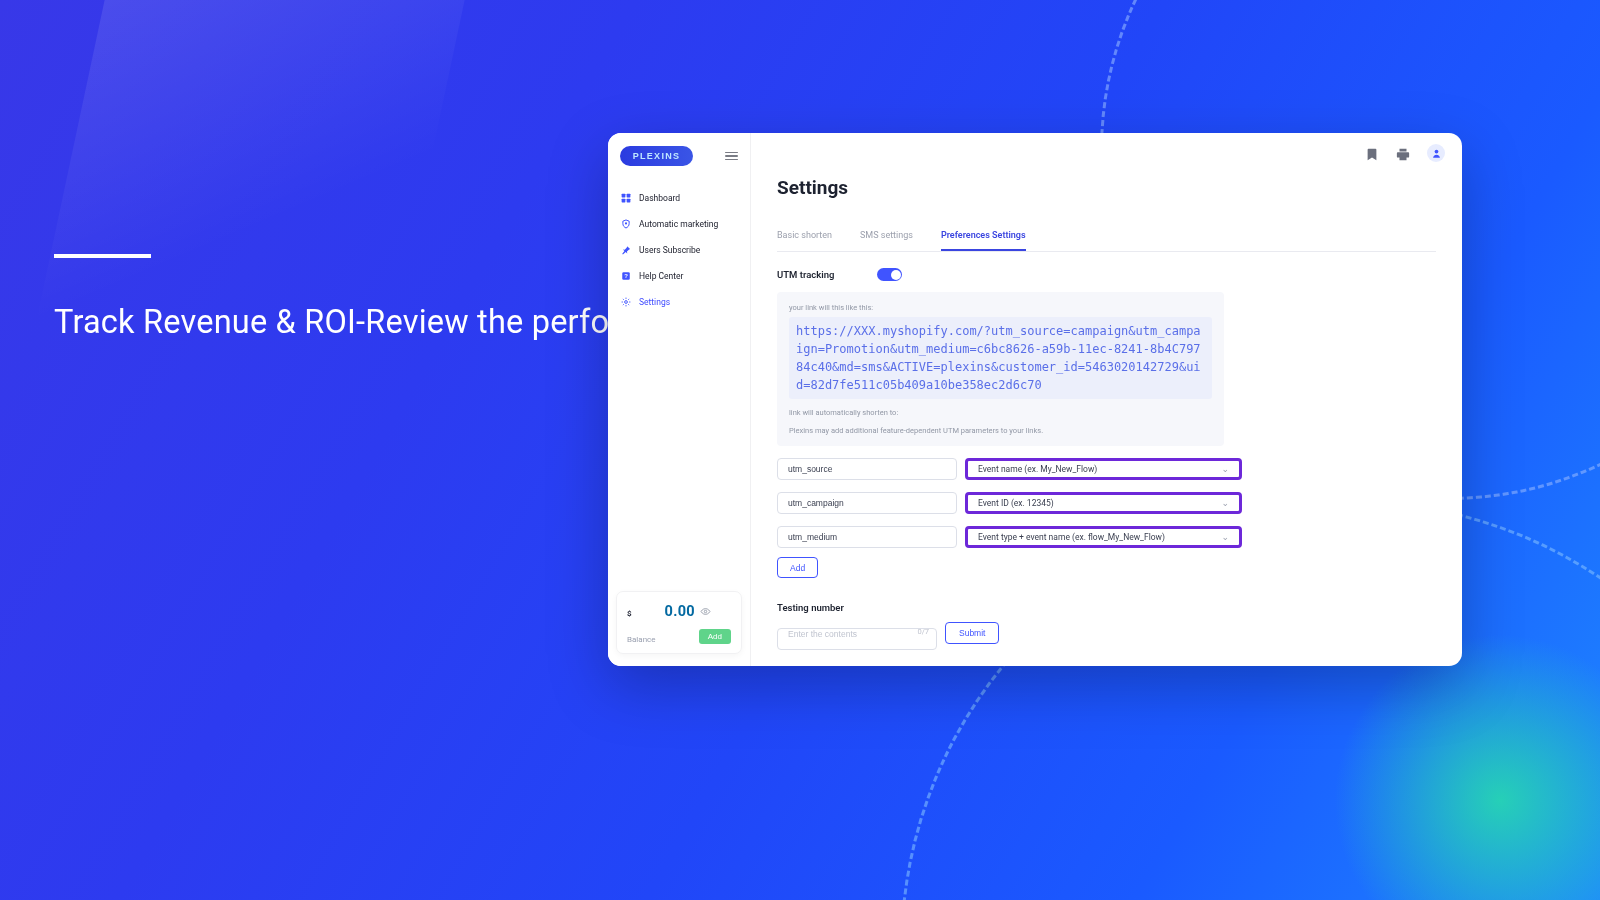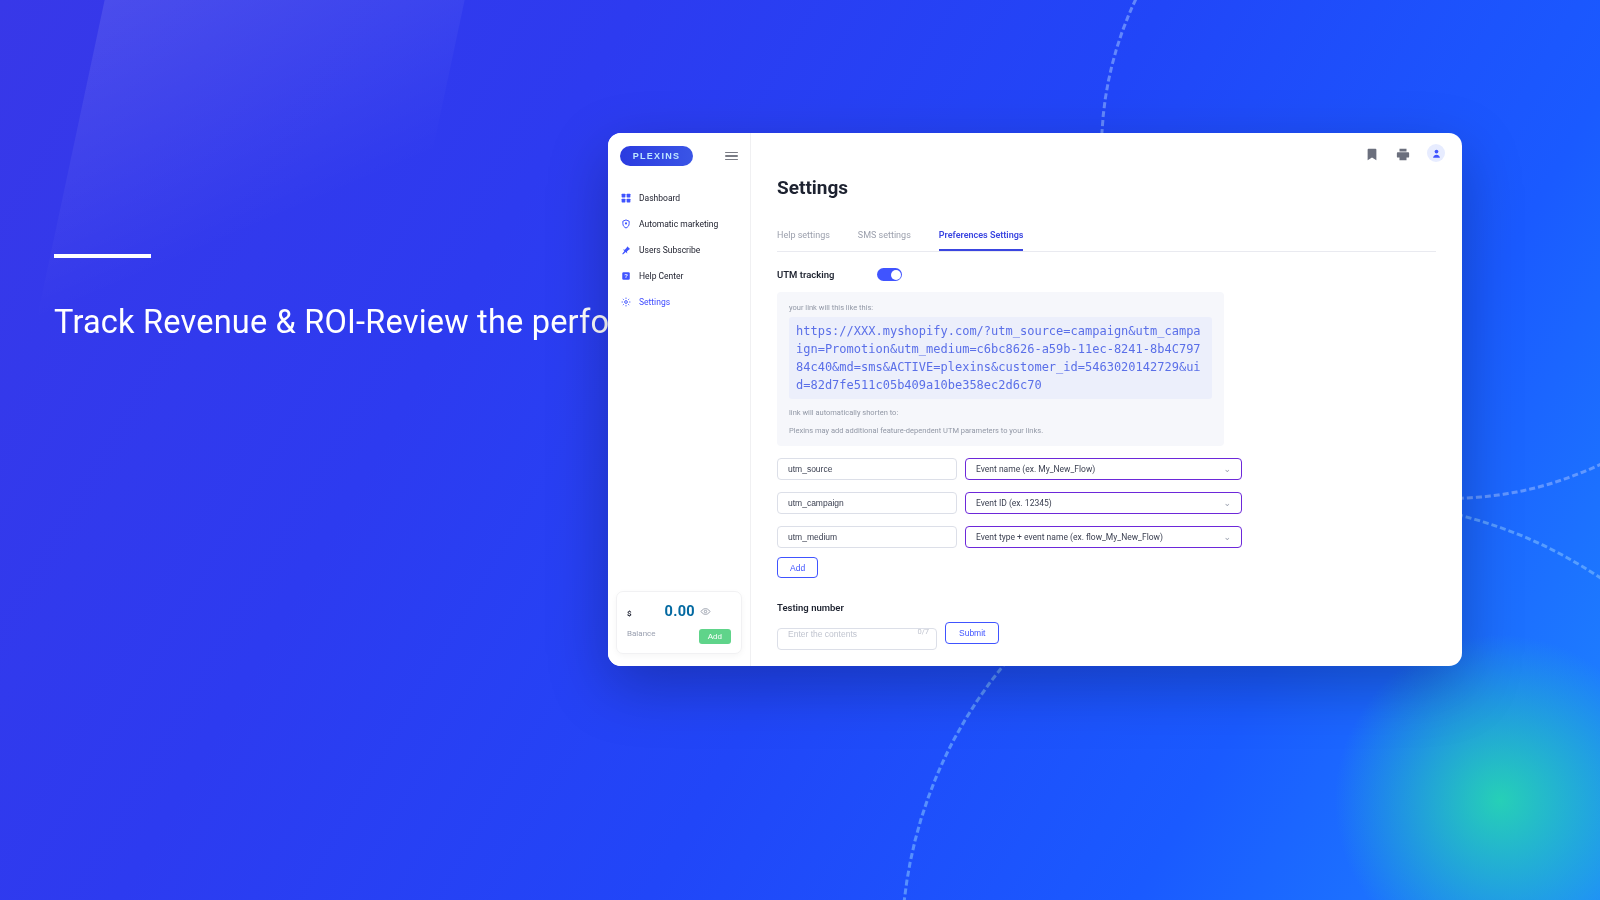--- a/index.html
+++ b/index.html
@@ -32,21 +32,21 @@
 .nav-item { display:flex; align-items:center; gap:8px; padding:8px 13px; font-size:8.5px; color:#1b1d2b; cursor:pointer;}
 .nav-item.active { color:#3f4bff; }
 .nav-ic { width:10px; height:10px; display:flex; align-items:center; justify-content:center;}
 .nav-ic svg { width:10px; height:10px; }
 
 .balance { margin:auto 8px 12px 8px; background:#fff; border:1px solid #f1f1f3; border-radius:7px; padding:10px 10px 9px 10px; box-shadow:0 2px 6px rgba(0,0,0,.04);}
 .bal-amount { display:flex; align-items:center; gap:5px; }
 .bal-sym { font-size:8px; color:#1f2333; font-weight:700; position:relative; top:2px;}
 .bal-val { font-size:14.5px; font-weight:700; color:#0369a1; letter-spacing:.3px;padding-left:28px;}
 .eye-ic { color:#9aa0ad; }
-.bal-row { display:flex; align-items:flex-start; justify-content:space-between; margin-top:8px;}
+.bal-row { display:flex; align-items:flex-end; justify-content:space-between; margin-top:8px;}
 .bal-lbl { font-size:8px; color:#9aa0b0;}
 .bal-add { background:#5fd48a; color:#fff; border:none; border-radius:3px; font-size:8px; padding:3px 9px; cursor:pointer;}
 
 .main { flex:1; display:flex; flex-direction:column; overflow:hidden;}
 .topbar { height:42px; display:flex; align-items:center; justify-content:flex-end; gap:17px; padding:0 17px; }
 .tb-ic { color:#6b6f7d; width:14px; height:14px; cursor:pointer;}
 .avatar { width:18px; height:18px; border-radius:50%; background:#e7ecff; display:flex; align-items:center; justify-content:center;}
 .avatar svg{ width:11px; height:11px; color:#4054ff;}
 
 .content { padding:3px 26px 0 26px; overflow:hidden; }
@@ -62,21 +62,21 @@
 .toggle::after { content:""; position:absolute; right:1.5px; top:1.5px; width:10px; height:10px; background:#fff; border-radius:50%;}
 
 .infobox { background:#f6f7fb; border-radius:4px; padding:11px 12px; margin-top:11px; max-width:447px;}
 .info-label { font-size:7.5px; color:#9298a6; }
 .url-line { background:#eceffb; color:#5a6fe8; font-size:12px; line-height:1.5; padding:5px 7px; border-radius:3px; margin-top:5px; word-break:break-all; font-family:Menlo,Consolas,monospace;}
 .url-line.short { background:transparent; color:#5a6fe8; padding:4px 0 0 5px;}
 .info-note { font-size:7.5px; color:#9298a6; margin-top:9px;}
 
 .param-row { display:flex; gap:8px; margin-top:12px;}
 .param-input { width:180px; height:22px; border:1px solid #dcdfe8; border-radius:4px; font-size:8.5px; color:#3c4152; padding:0 10px; outline:none;}
-.param-select { width:277px; height:22px; border:1px solid #6d28d9; border-radius:4px; font-size:8.5px; color:#3c4152; padding:0 10px; display:flex; align-items:center; justify-content:space-between; cursor:pointer;}
+.param-select { width:277px; height:22px; border:3px solid #6d28d9; border-radius:4px; font-size:8.5px; color:#3c4152; padding:0 10px; display:flex; align-items:center; justify-content:space-between; cursor:pointer;}
 .chev { color:#9da2b0; font-size:9px;}
 .add-btn { margin-top:9px; height:21px; padding:0 12px; border:1px solid #4054ff; color:#4054ff; background:#fff; border-radius:4px; font-size:8.5px; cursor:pointer;}
 
 .testing { margin-top:24px; }
 .test-row { display:flex; gap:8px; margin-top:9px;}
 .test-input { position:relative; }
 .test-input input { width:160px; height:22px; border:1px solid #dcdfe8; border-radius:4px; font-size:8.5px; color:#3c4152; padding:0 26px 10px 10px; outline:none;}
 .test-input input::placeholder{ color:#c0c4cf;}
 .test-counter { position:absolute; right:8px; top:5px; font-size:7.5px; color:#c0c4cf;}
 .submit-btn { height:22px; padding:0 13px; border:1px solid #4054ff; color:#4054ff; background:#fff; border-radius:4px; font-size:8.5px; cursor:pointer;}
@@ -187,21 +187,21 @@
             <circle cx="8" cy="5.2" r="2.7"></circle>
             <path d="M3 14c.5-2.8 2.6-4.3 5-4.3s4.5 1.5 5 4.3"></path>
           </svg>
         </span>
     </div>
 
     <div class="content">
       <div class="title">Settings</div>
 
       <div class="tabs">
-        <div class="tab">Help settings</div>
+        <div class="tab">Basic shorten</div>
         <div class="tab">SMS settings</div>
         <div class="tab active">Preferences Settings</div>
       </div>
 
       <div class="section">
         <div class="sec-head">
           <div class="sec-title">UTM tracking</div>
           <div class="toggle"></div>
         </div>
 

